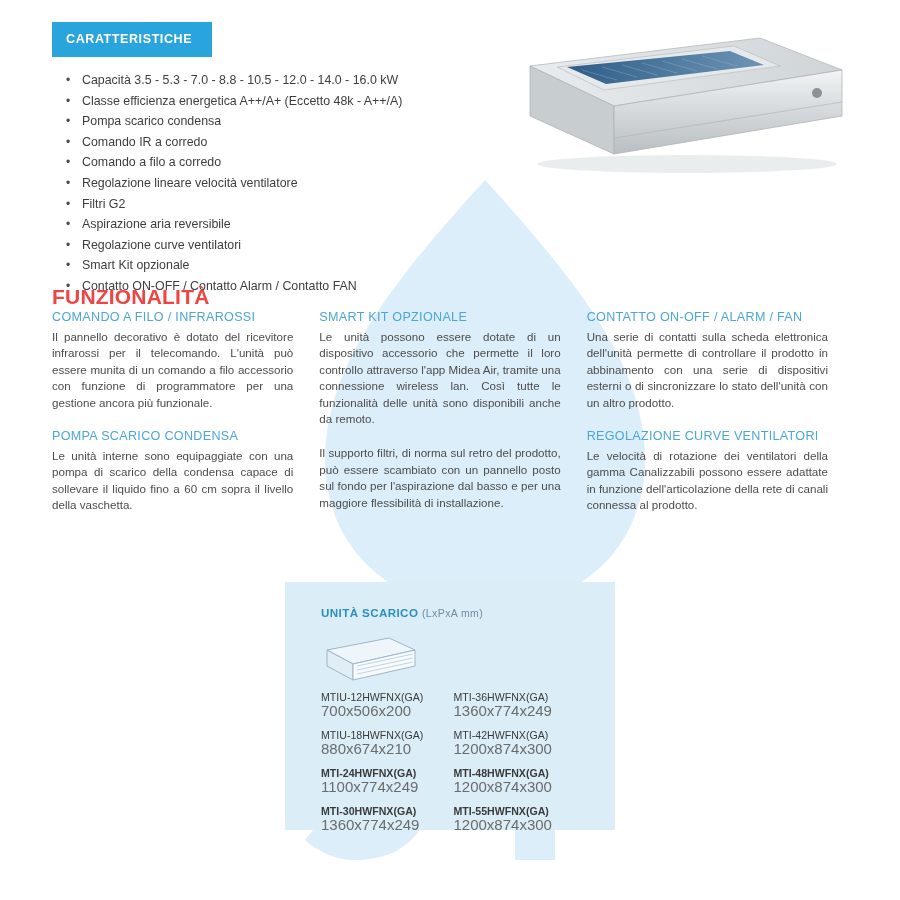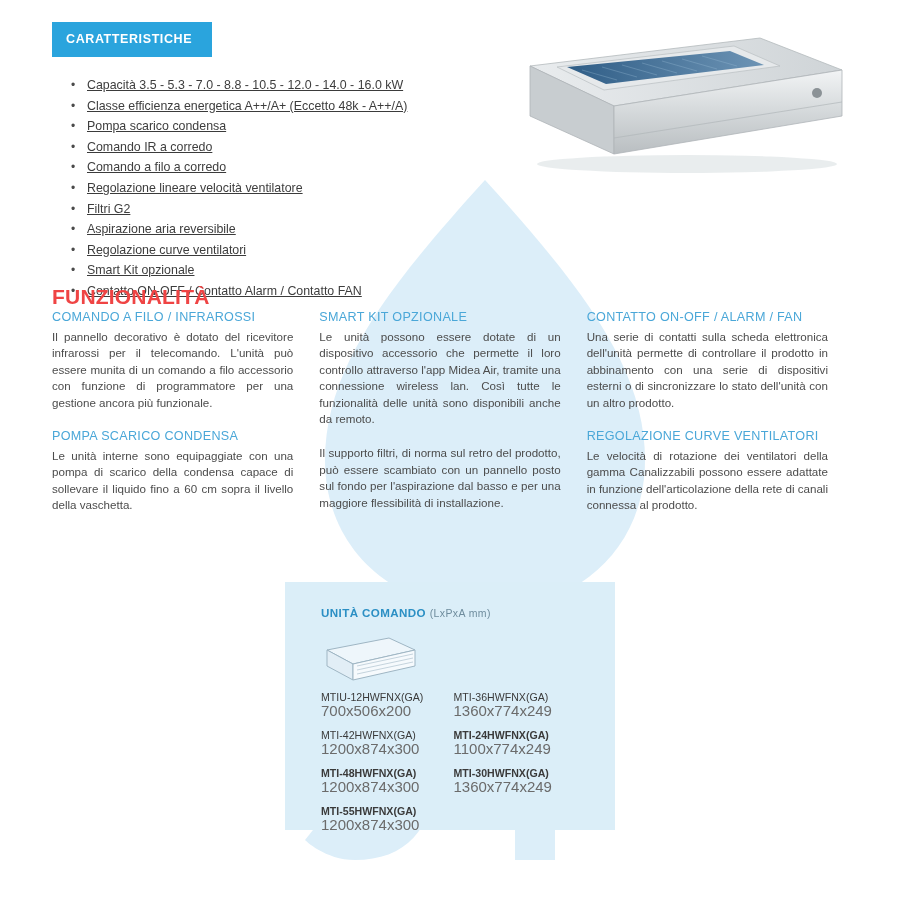--- a/index.html
+++ b/index.html
@@ -48,23 +48,22 @@
     line-height: 1;
   }
 
   
   .features {
     position: absolute;
     left: 60px;
     top: 70px;
     width: 430px;
     list-style: none;
-    margin: 5px;
+    margin: 0;
     padding: 0;
-    text-decoration: underline;
   }
   .features li {
     position: relative;
     padding-left: 22px;
     font-size: 12.4px;
     line-height: 20.6px;
     color: #3d3d3d;
   }
   .features li:before {
     content: "•";
@@ -266,21 +265,21 @@
     <div class="col">
       <div class="blk-title">CONTATTO ON-OFF / ALARM / FAN</div>
       <div class="blk-body">Una serie di contatti sulla scheda elettronica dell'unità permette di controllare il prodotto in abbinamento con una serie di dispositivi esterni o di sincronizzare lo stato dell'unità con un altro prodotto.</div>
       <div class="blk-title blk2">REGOLAZIONE CURVE VENTILATORI</div>
       <div class="blk-body">Le velocità di rotazione dei ventilatori della gamma Canalizzabili possono essere adattate in funzione dell'articolazione della rete di canali connessa al prodotto.</div>
     </div>
   </div>
 
   <div class="dim-panel">
     <div class="dim-title">
-      <span>UNITÀ COMANDO</span>
+      <span>UNITÀ SCARICO</span>
       <span class="sub">(LxPxA mm)</span>
     </div>
 
     <svg class="dim-img" viewBox="0 0 100 58">
       <polygon points="6,20 68,8 94,20 32,34" fill="#eef6fb" stroke="#9fb6c4" stroke-width="1"></polygon>
       <polygon points="6,20 32,34 32,50 6,36" fill="#e2eef6" stroke="#9fb6c4" stroke-width="1"></polygon>
       <polygon points="32,34 94,20 94,36 32,50" fill="#f6fafd" stroke="#9fb6c4" stroke-width="1"></polygon>
       <g stroke="#b7c9d4" stroke-width="0.8">
         <line x1="36" y1="36" x2="92" y2="24"></line>
         <line x1="36" y1="40" x2="92" y2="28"></line>
@@ -291,20 +290,24 @@
     <div class="dim-grid">
       <div class="dim-item">
         <div class="dim-model">MTIU-12HWFNX(GA)</div>
         <div class="dim-size">700x506x200</div>
       </div>
       <div class="dim-item">
         <div class="dim-model">MTI-36HWFNX(GA)</div>
         <div class="dim-size">1360x774x249</div>
       </div>
       <div class="dim-item">
+        <div class="dim-model">MTIU-18HWFNX(GA)</div>
+        <div class="dim-size">880x674x210</div>
+      </div>
+      <div class="dim-item">
         <div class="dim-model">MTI-42HWFNX(GA)</div>
         <div class="dim-size">1200x874x300</div>
       </div>
       <div class="dim-item">
         <div class="dim-model bold">MTI-24HWFNX(GA)</div>
         <div class="dim-size">1100x774x249</div>
       </div>
       <div class="dim-item">
         <div class="dim-model bold">MTI-48HWFNX(GA)</div>
         <div class="dim-size">1200x874x300</div>

